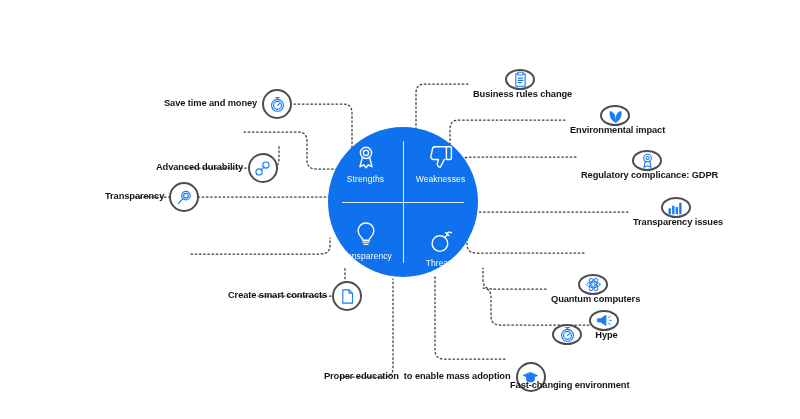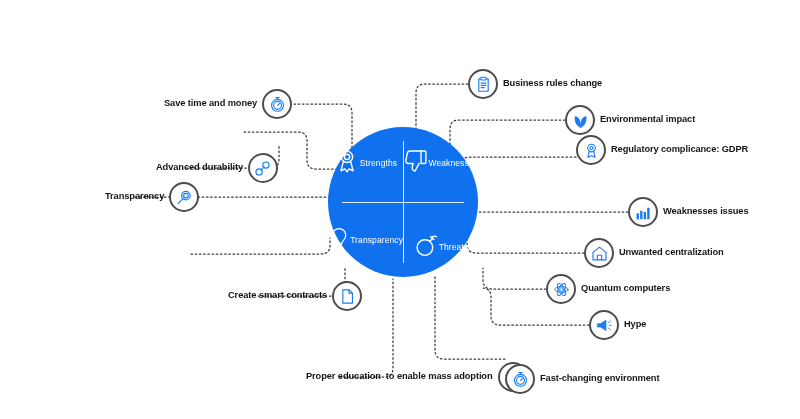--- a/index.html
+++ b/index.html
@@ -19,36 +19,36 @@
     border-radius:50%;background:#1071ee;
   }
   .wheel .divider-v{
     position:absolute;left:74.5px;top:14px;width:1.5px;height:122px;background:#dfeaf9;
   }
   .wheel .divider-h{
     position:absolute;top:74.5px;left:14px;height:1.5px;width:122px;background:#dfeaf9;
   }
   .quad{
     position:absolute;width:75px;height:75px;
-    display:flex;align-items:center;justify-content:center;
+    display:flex;flex-direction:column;align-items:center;justify-content:center;
     box-sizing:border-box;
   }
   .quad.q1{left:0;top:0;padding-bottom:2px;}
   .quad.q2{left:75px;top:0;padding-bottom:2px;}
   .quad.q3{left:0;top:75px;padding-top:2px;}
   .quad.q4{left:75px;top:75px;padding-top:16px;}
   .quad .qicon{width:26px;height:26px;display:block;margin-bottom:5px;}
   .quad .qlabel{
     color:#ffffff;font-size:8.5px;font-weight:400;letter-spacing:.1px;
     white-space:nowrap;line-height:1;
   }
 
   
   .node{position:absolute;display:flex;align-items:center;height:30px;}
-  .node.right{flex-direction:row;}
+  .node.right{flex-direction:column;}
   .node.left{flex-direction:row-reverse;}
   .badge{
     width:30px;height:30px;min-width:30px;border-radius:50%;
     border:2px solid #4d4d50;background:#ffffff;box-sizing:border-box;
     display:flex;align-items:center;justify-content:center;
   }
   .badge svg{width:17px;height:17px;display:block;}
   .ntext{
     font-size:9.3px;font-weight:bold;color:#151515;white-space:pre;
     line-height:1;letter-spacing:-.1px;
@@ -177,21 +177,21 @@
   <div class="node left" style="left:228px;top:281px;">
     <div class="badge">
       <svg viewBox="0 0 24 24" fill="none" stroke="#1a7cf0" stroke-width="1.6" stroke-linecap="round" stroke-linejoin="round">
         <path d="M5.4 2.6 H14.2 L19 7.4 V21.4 H5.4 Z"></path>
         <path d="M14.2 2.6 V7.4 H19"></path>
       </svg>
     </div>
     <span class="ntext">Create smart contracts</span>
   </div>
 
-  <div class="node left" style="left:306px;top:362px;justify-content:center;">
+  <div class="node left" style="left:324px;top:362px;justify-content:center;">
     <div class="badge">
       <svg viewBox="0 0 24 24" fill="#1a7cf0" stroke="#1a7cf0" stroke-width="1.1" stroke-linecap="round" stroke-linejoin="round">
         <path d="M12 5 L22 9.2 L12 13.4 L2 9.2 Z"></path>
         <path d="M6.4 11 V15.4 C6.4 17.2 9 18.4 12 18.4 C15 18.4 17.6 17.2 17.6 15.4 V11"></path>
       </svg>
     </div>
     <span class="ntext">Proper education  to enable mass adoption</span>
   </div>
 
   <div class="node right" style="left:468px;top:69px;">
@@ -208,52 +208,43 @@
   <div class="node right" style="left:565px;top:105px;">
     <div class="badge">
       <svg viewBox="0 0 24 24" fill="#1a7cf0" stroke="#1a7cf0" stroke-width="1" stroke-linecap="round" stroke-linejoin="round">
         <path d="M11.6 21.4 C6.6 19.2 3.4 13.6 4.4 6.4 C9.4 7.2 12.4 11.8 11.6 21.4 Z"></path>
         <path d="M12.6 21.4 C17.6 19.2 20.8 13.6 19.8 6.4 C14.8 7.2 11.8 11.8 12.6 21.4 Z"></path>
       </svg>
     </div>
     <span class="ntext">Environmental impact</span>
   </div>
 
-  <div class="node right" style="left:576px;top:135px;">
+  <div class="node right" style="left:576px;top:150px;">
     <div class="badge">
       <svg viewBox="0 0 24 24" fill="none" stroke="#1a7cf0" stroke-width="1.6" stroke-linecap="round" stroke-linejoin="round">
         <circle cx="12" cy="8.6" r="5.4"></circle>
         <circle cx="12" cy="8.6" r="2.2"></circle>
         <path d="M8.8 13.2 L7 21.6 L12 19.4 L17 21.6 L15.2 13.2"></path>
       </svg>
     </div>
     <span class="ntext">Regulatory complicance: GDPR</span>
   </div>
 
   <div class="node right" style="left:628px;top:197px;">
     <div class="badge">
       <svg viewBox="0 0 24 24" fill="#1a7cf0" stroke="none">
         <rect x="2.2" y="13" width="3.4" height="8.6" rx="0.6"></rect>
         <rect x="7.2" y="9.4" width="3.4" height="12.2" rx="0.6"></rect>
         <rect x="12.2" y="11.2" width="3.4" height="10.4" rx="0.6"></rect>
         <rect x="17.2" y="5.4" width="3.4" height="16.2" rx="0.6"></rect>
       </svg>
     </div>
-    <span class="ntext">Weaknesses issues</span>
-  </div>
-
-  <div class="node right" style="left:584px;top:238px;">
-    <div class="badge">
-      <svg viewBox="0 0 24 24" fill="none" stroke="#1a7cf0" stroke-width="1.6" stroke-linecap="round" stroke-linejoin="round">
-        <path d="M2.8 10.4 L12 3 L21.2 10.4 V21 H2.8 Z"></path>
-        <path d="M9 21 V14.4 H15 V21"></path>
-      </svg>
-    </div>
-    <span class="ntext">Unwanted centralization</span>
-  </div>
+    <span class="ntext">Transparency issues</span>
+  </div>
+
 
   <div class="node right" style="left:589px;top:310px;">
     <div class="badge">
       <svg viewBox="0 0 24 24" fill="#1a7cf0" stroke="#1a7cf0" stroke-width="1.2" stroke-linecap="round" stroke-linejoin="round">
         <path d="M2.4 9.6 H6.4 L14 4.6 V19 L6.4 14 H2.4 Z"></path>
         <path d="M17.6 7.8 L20.4 5.8" fill="none"></path>
         <path d="M18.6 11.8 H21.8" fill="none"></path>
         <path d="M17.6 15.8 L20.4 17.8" fill="none"></path>
       </svg>
     </div>
@@ -265,21 +256,21 @@
       <svg viewBox="0 0 24 24" fill="none" stroke="#1a7cf0" stroke-width="1.4" stroke-linecap="round" stroke-linejoin="round">
         <circle cx="12" cy="12" r="2.6"></circle>
         <ellipse cx="12" cy="12" rx="9.4" ry="4.2"></ellipse>
         <ellipse cx="12" cy="12" rx="9.4" ry="4.2" transform="rotate(60 12 12)"></ellipse>
         <ellipse cx="12" cy="12" rx="9.4" ry="4.2" transform="rotate(120 12 12)"></ellipse>
       </svg>
     </div>
     <span class="ntext">Quantum computers</span>
   </div>
 
-  <div class="node right" style="left:505px;top:364px;">
+  <div class="node right" style="left:505px;top:324px;gap:36px;">
     <div class="badge">
       <svg viewBox="0 0 24 24" fill="none" stroke="#1a7cf0" stroke-width="1.6" stroke-linecap="round" stroke-linejoin="round">
         <circle cx="12" cy="13.2" r="8.4"></circle>
         <circle cx="12" cy="13.2" r="5.6"></circle>
         <path d="M12 13.2 L15.4 10.4"></path>
         <path d="M9.6 2.2 H14.4"></path>
         <path d="M12 2.2 V4.8"></path>
       </svg>
     </div>
     <span class="ntext">Fast-changing environment</span>

